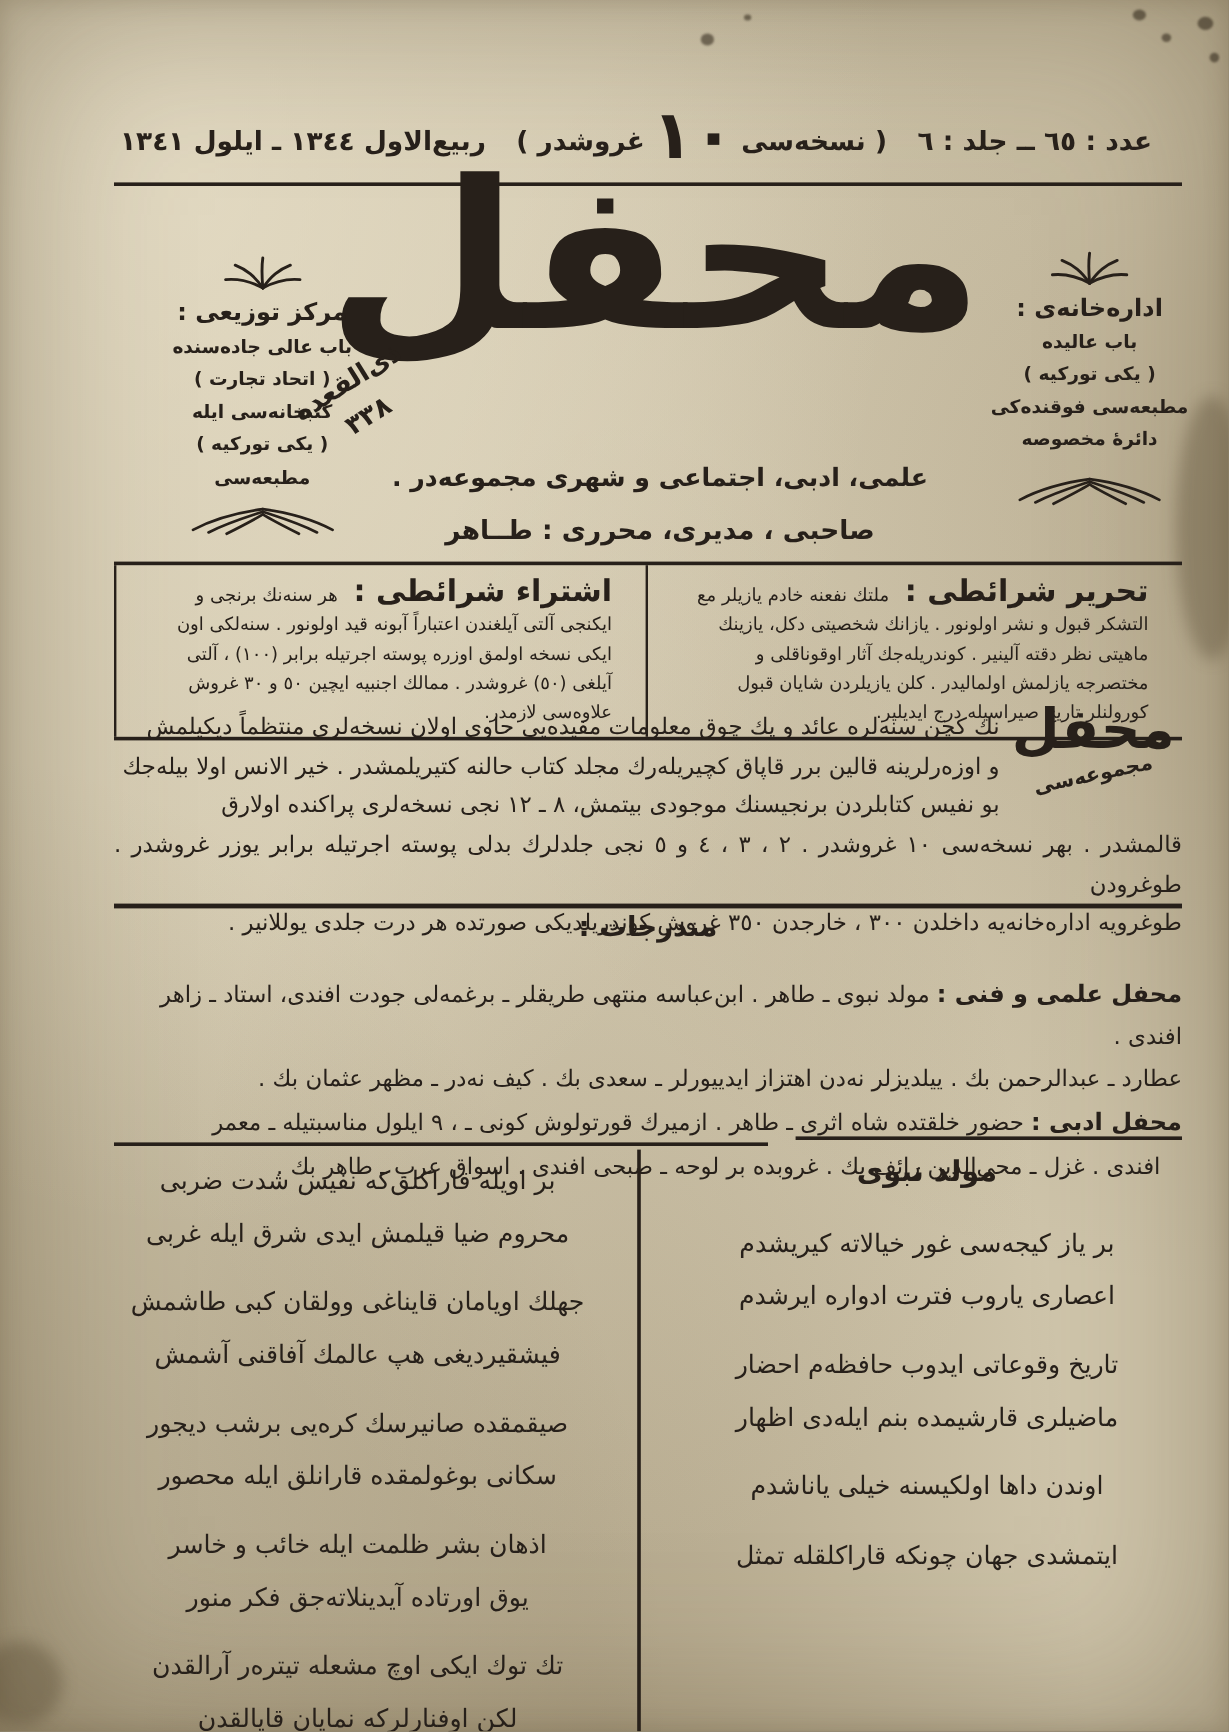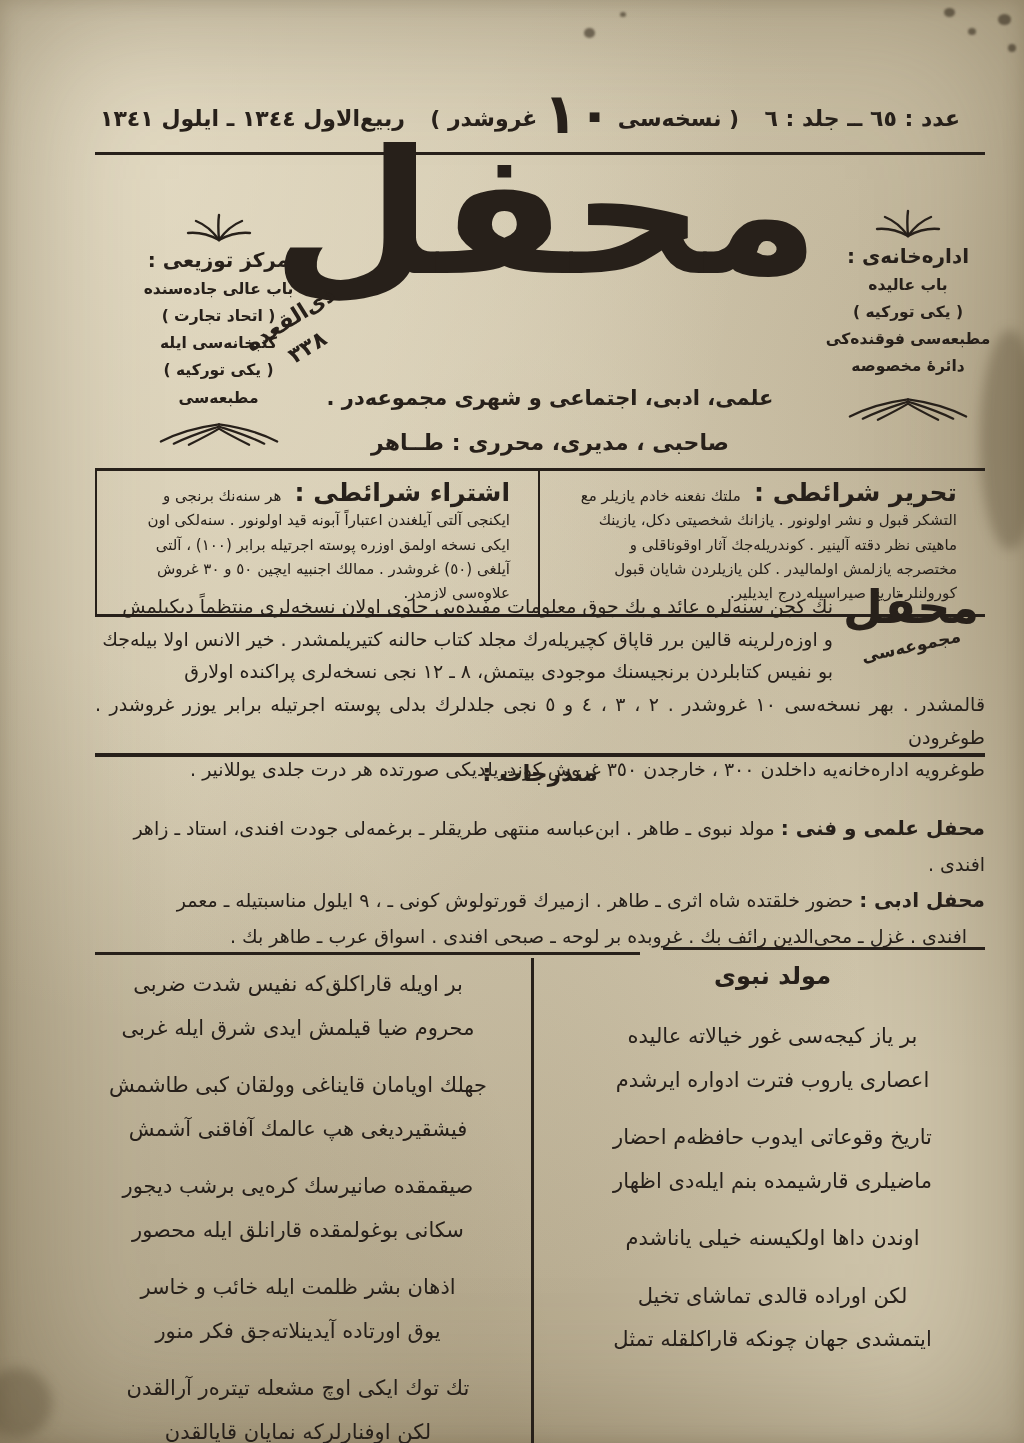--- a/index.html
+++ b/index.html
@@ -193,39 +193,41 @@
     <div class="n-line">طوغرویه اداره‌خانه‌یه داخلدن ٣٠٠ ، خارجدن ٣٥٠ غروش کوندریلدیکی صورتده هر درت جلدی یوللانیر .</div>
   </div>
   <div class="abs thick-rule"></div>
 
   <div class="abs contents">
     <div class="contents-head">مندرجات :</div>
     <div class="c-line">
       <span class="c-lead">محفل علمی و فنی :</span><span>مولد نبوی ـ طاهر . ابن‌عباسه منتهی طریقلر ـ برغمه‌لی جودت افندی، استاد ـ زاهر افندی .</span>
     </div>
     <div class="c-line">
+      <span>عطارد ـ عبدالرحمن بك . ییلدیزلر نه‌دن اهتزاز ایدییورلر ـ سعدی بك . کیف نه‌در ـ مظهر عثمان بك .</span>
+    </div>
+    <div class="c-line">
       <span class="c-lead">محفل ادبی :</span><span>حضور خلقتده شاه اثری ـ طاهر . ازمیرك قورتولوش کونی ـ ، ٩ ایلول مناسبتیله ـ معمر</span>
     </div>
     <div class="c-line" style="padding-right:18px">
       <span>افندی . غزل ـ محی‌الدین رائف بك . غروبده بر لوحه ـ صبحی افندی . اسواق عرب ـ طاهر بك .</span>
     </div>
   </div>
 
   <div class="abs rule-bl"></div>
   <div class="abs rule-br"></div>
   <div class="abs v-divider"></div>
 
   <div class="abs poem poem-right">
     <div class="poem-head">مولد نبوی</div>
-    <div class="verse">بر یاز کیجه‌سی غور خیالاته عالیده</div>
+    <div class="verse">بر یاز کیجه‌سی غور خیالاته کیریشدم</div>
     <div class="verse gap">اعصاری یاروب فترت ادواره ایرشدم</div>
     <div class="verse">تاریخ وقوعاتی ایدوب حافظه‌م احضار</div>
     <div class="verse gap">ماضیلری قارشیمده بنم ایله‌دی اظهار</div>
     <div class="verse gap">اوندن داها اولکیسنه خیلی یاناشدم</div>
-    <div class="verse">لکن اوراده قالدی تماشای تخیل</div>
     <div class="verse">ایتمشدی جهان چونکه قاراکلقله تمثل</div>
   </div>
 
   <div class="abs poem poem-left">
     <div class="verse">بر اویله قاراکلق‌که نفیس شدت ضربی</div>
     <div class="verse gap">محروم ضیا قیلمش ایدی شرق ایله غربی</div>
     <div class="verse">جهلك اویامان قایناغی وولقان کبی طاشمش</div>
     <div class="verse gap">فیشقیردیغی هپ عالمك آفاقنی آشمش</div>
     <div class="verse">صیقمقده صانیرسك کره‌یی برشب دیجور</div>
     <div class="verse gap">سکانی بوغولمقده قارانلق ایله محصور</div>

